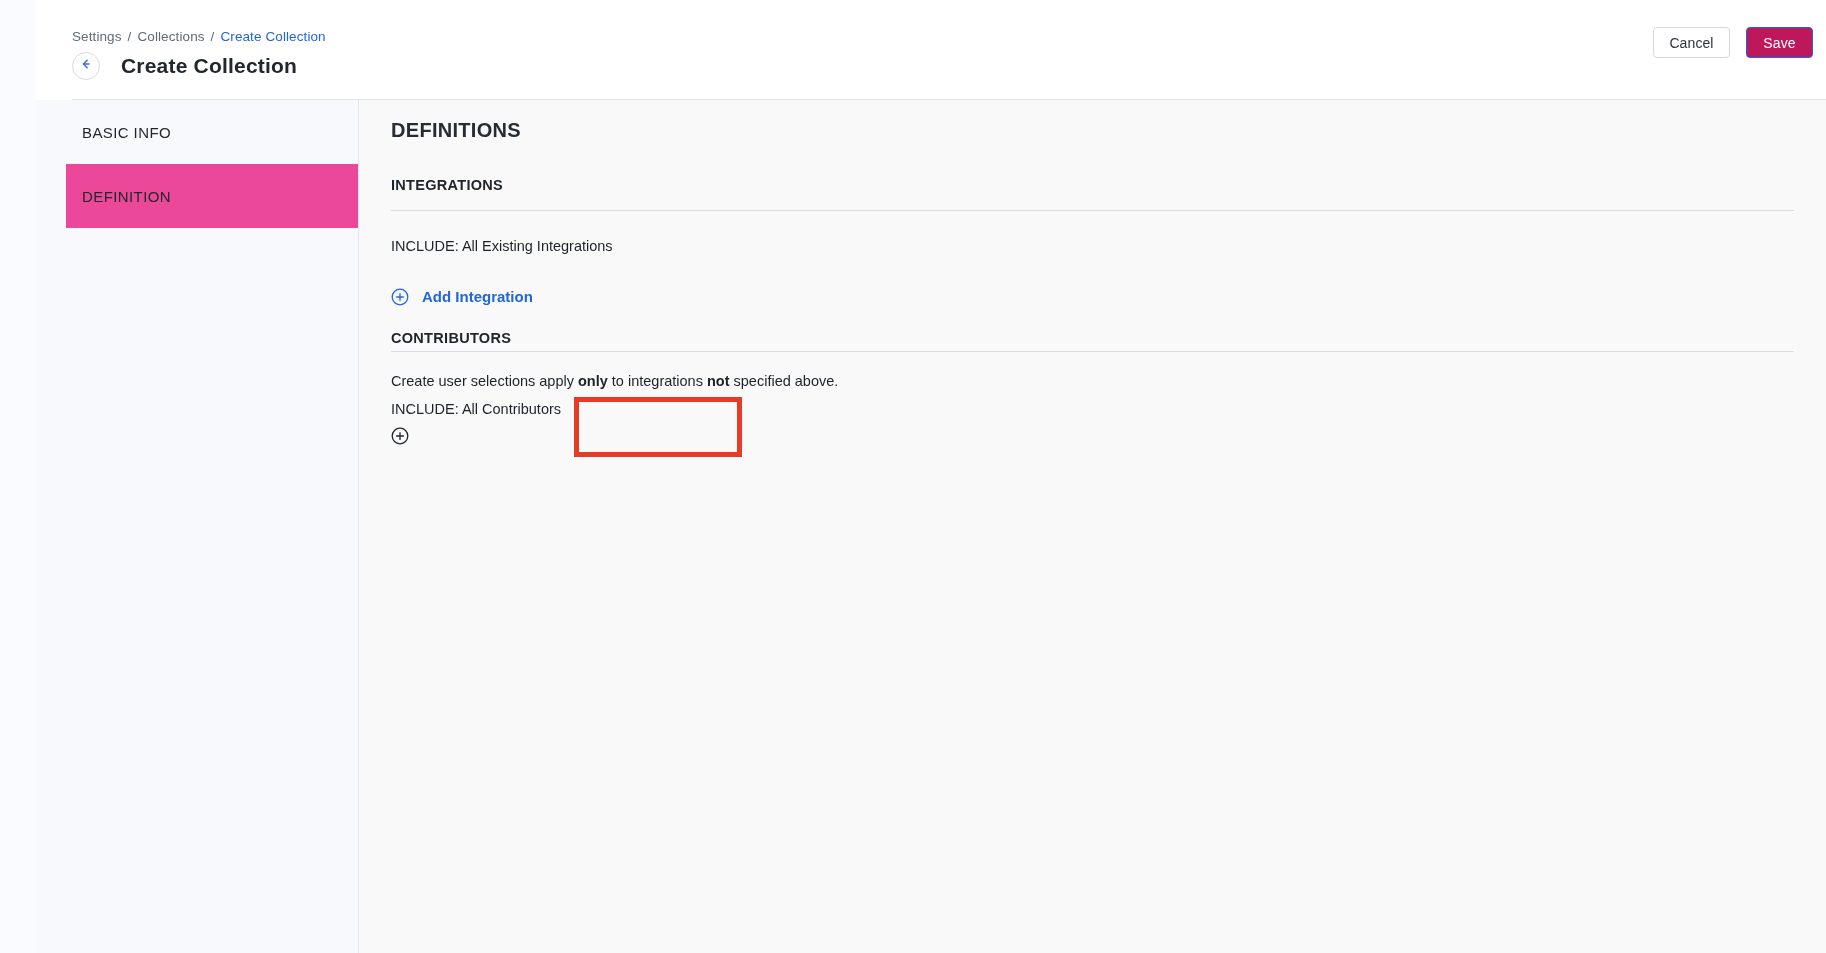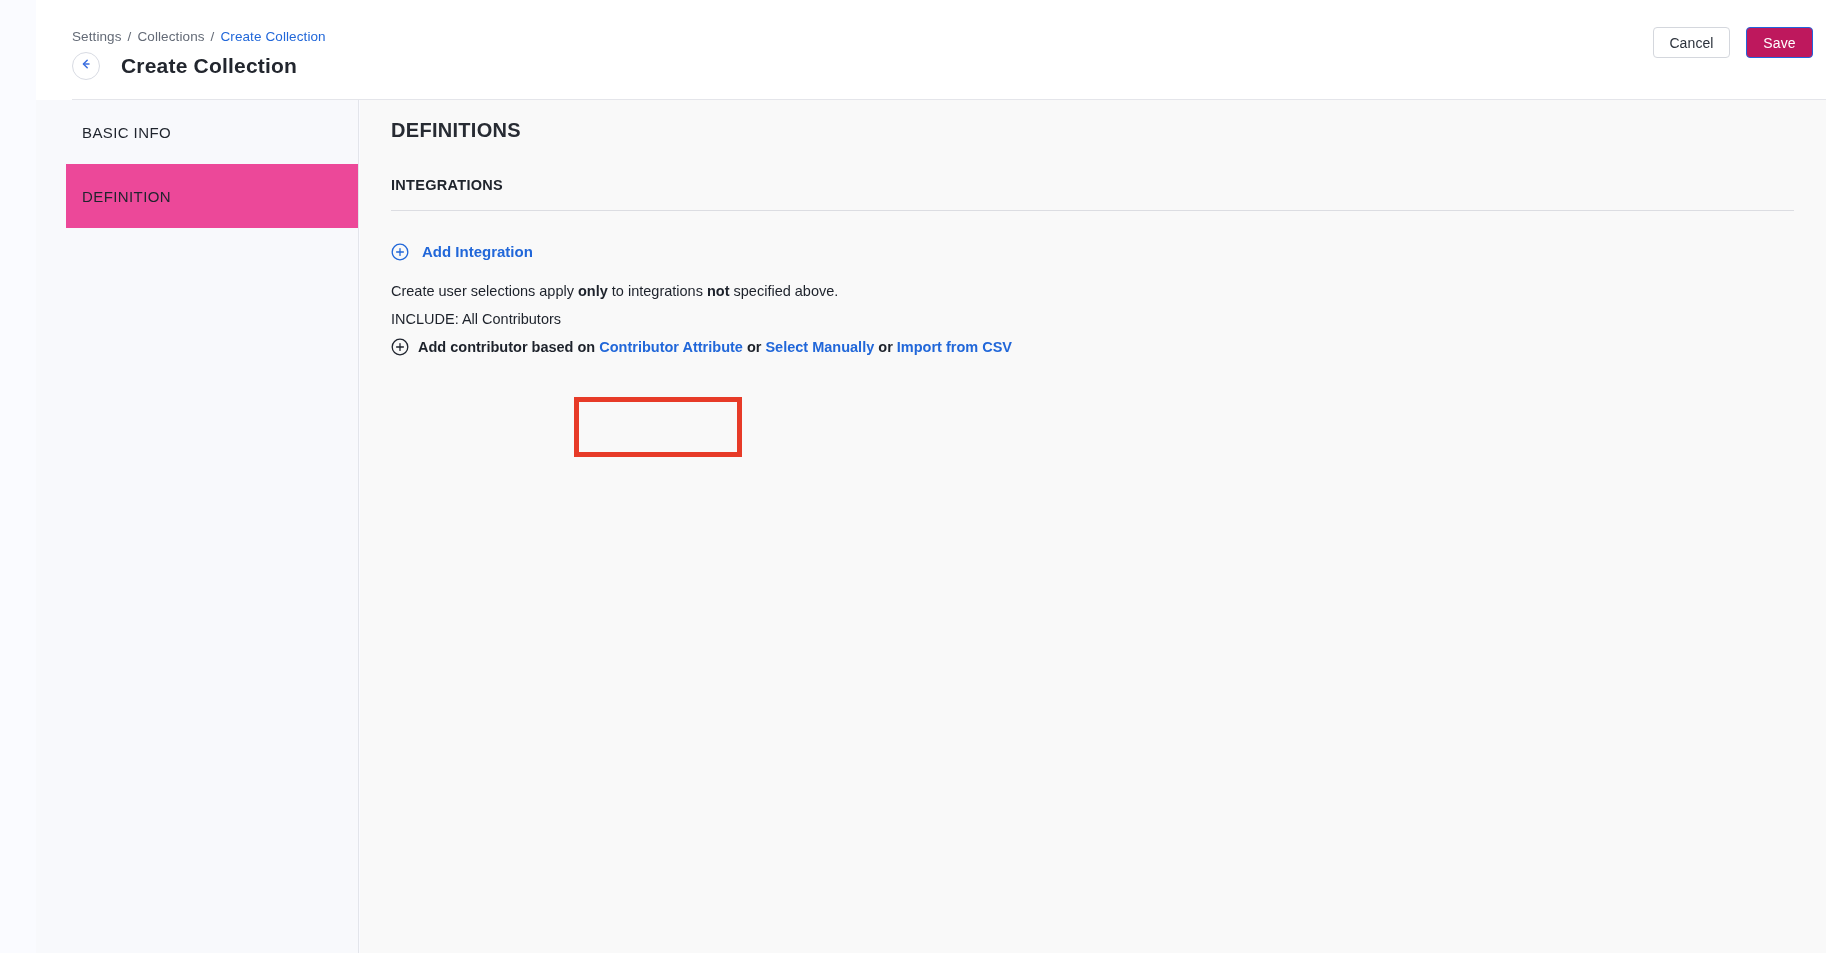--- a/index.html
+++ b/index.html
@@ -159,44 +159,45 @@
   <div class="sidebar">
     <div class="side-item">BASIC INFO</div>
     <div class="side-item active">DEFINITION</div>
   </div>
 
   <div class="main">
     <div class="main-title">DEFINITIONS</div>
 
     <div class="section-heading">INTEGRATIONS</div>
 
+    <div class="include-line">INCLUDE: All Existing Integrations</div>
 
     <div class="add-integration">
       <span class="icon-plus">
         <svg width="18" height="18" viewBox="0 0 18 18" fill="none">
           <circle cx="9" cy="9" r="7.8" stroke="#2167d9" stroke-width="1.3"></circle>
           <path d="M9 5.6v6.8M5.6 9h6.8" stroke="#2167d9" stroke-width="1.3" stroke-linecap="round"></path>
         </svg>
       </span>
       <span>Add Integration</span>
     </div>
 
+    <div class="section-heading contributors">CONTRIBUTORS</div>
 
     <div class="note-line"><span>Create user selections apply </span><b>only</b><span> to integrations </span><b>not</b><span> specified above.</span></div>
 
     <div class="include-line contrib">INCLUDE: All Contributors</div>
 
     <div class="add-contrib-row">
       <span class="icon-plus">
         <svg width="18" height="18" viewBox="0 0 18 18" fill="none">
           <circle cx="9" cy="9" r="7.8" stroke="#1f242e" stroke-width="1.3"></circle>
           <path d="M9 5.6v6.8M5.6 9h6.8" stroke="#1f242e" stroke-width="1.3" stroke-linecap="round"></path>
         </svg>
       </span>
-      <span class="add-contrib-text"><span>Add contributor based on </span><span class="link">Contributor Attribute</span><span> or </span><span class="link">Select Manually</span><span> or </span><span class="link">Import from CSV</span></span>
     </div>
   </div>
 
   <div class="annotation-box"></div>
 
   <div class="feedback-tab">
     <span>Feedback</span>
   </div>
 
 </div>

